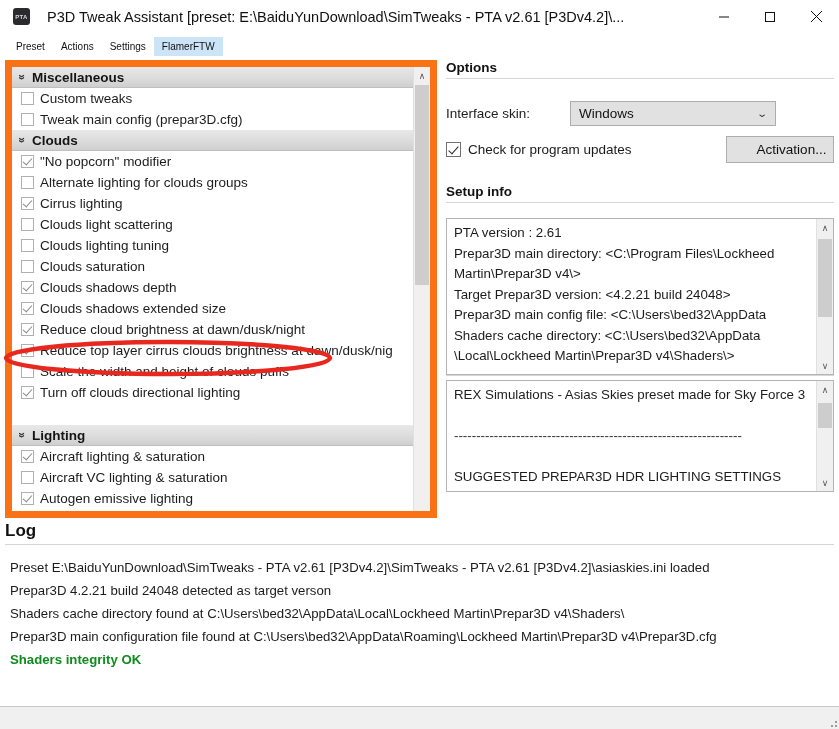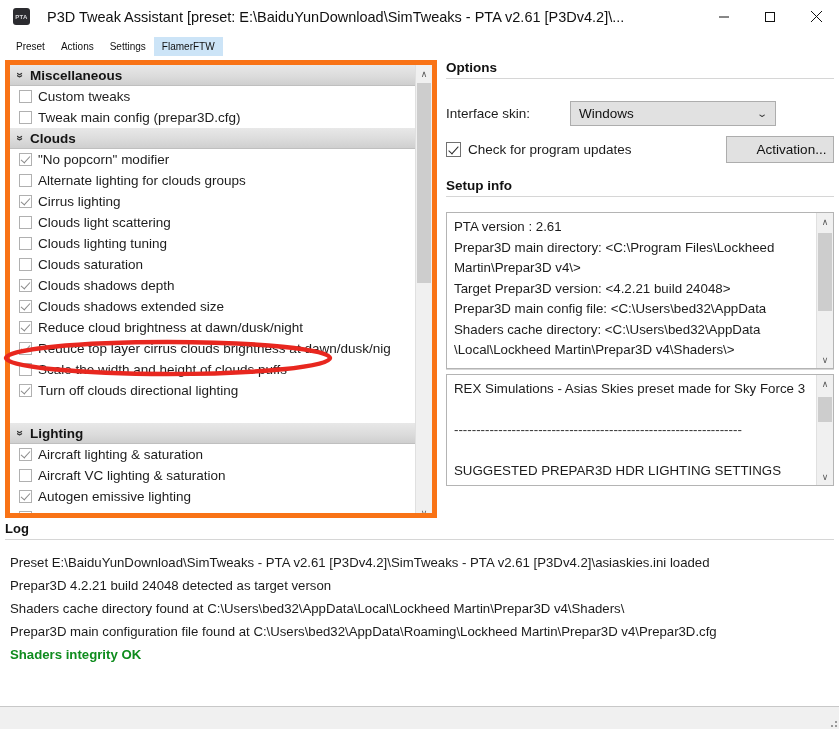--- a/index.html
+++ b/index.html
@@ -78,21 +78,21 @@
     left: 0; top: 60px;
     width: 839px;
     height: 460px;
   }
 
   
   .tweak-panel {
     position: absolute;
     left: 5px; top: 0px;
     width: 432px; height: 458px;
-    border: 5px solid #f97316;
+    border: 7px solid #f97316;
     background: #ffffff;
     box-sizing: border-box;
     overflow: hidden;
     padding-left: 36px;
   }
   .tweak-list {
     position: absolute;
     left: 0; top: 0;
     width: 414px;
     height: 456px;
@@ -235,21 +235,21 @@
     margin-left: auto;
     width: 108px; height: 27px;
     background: #e1e1e1;
     border: 1px solid #adadad;
     box-sizing: border-box;
     display: flex; align-items: center; justify-content: center;
     font-size: 13.5px;
     color: #111;
     padding-left: 23px;
   }
-  .setup-title { margin-top: 15px; }
+  .setup-title { margin-top: 21px; }
   .textbox {
     border: 1px solid #b4b4b4;
     background: #fff;
     box-sizing: border-box;
     position: relative;
     overflow: hidden;
   }
   .textbox .inner {
     position: absolute;
     left: 7px; top: 4px;
@@ -265,21 +265,21 @@
   }
 
   
   .log-wrap {
     position: absolute;
     left: 5px; top: 521px;
     width: 829px;
   }
   .log-title {
     font-weight: bold;
-    font-size: 13px;
+    font-size: 17px;
     color: #111;
     padding-bottom: 3px;
   }
   .log-body {
     padding-top: 8px;
   }
   .log-line {
     font-size: 13.2px;
     color: #1c1c1c;
     line-height: 23px;

